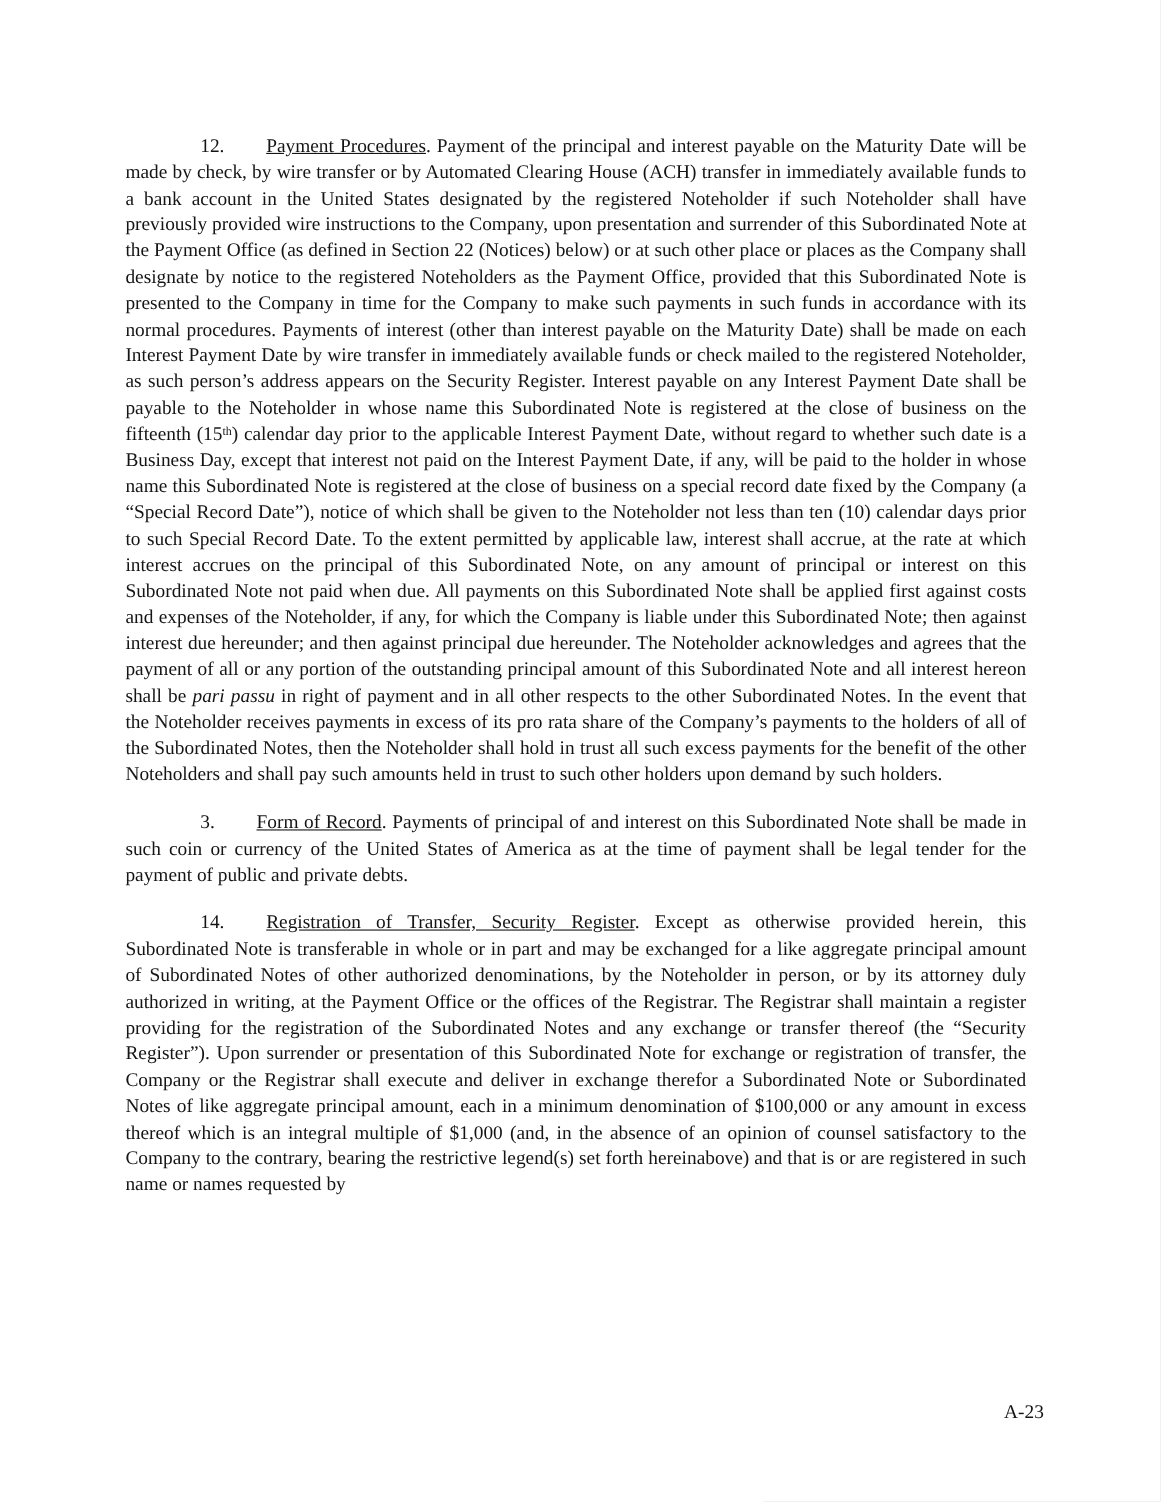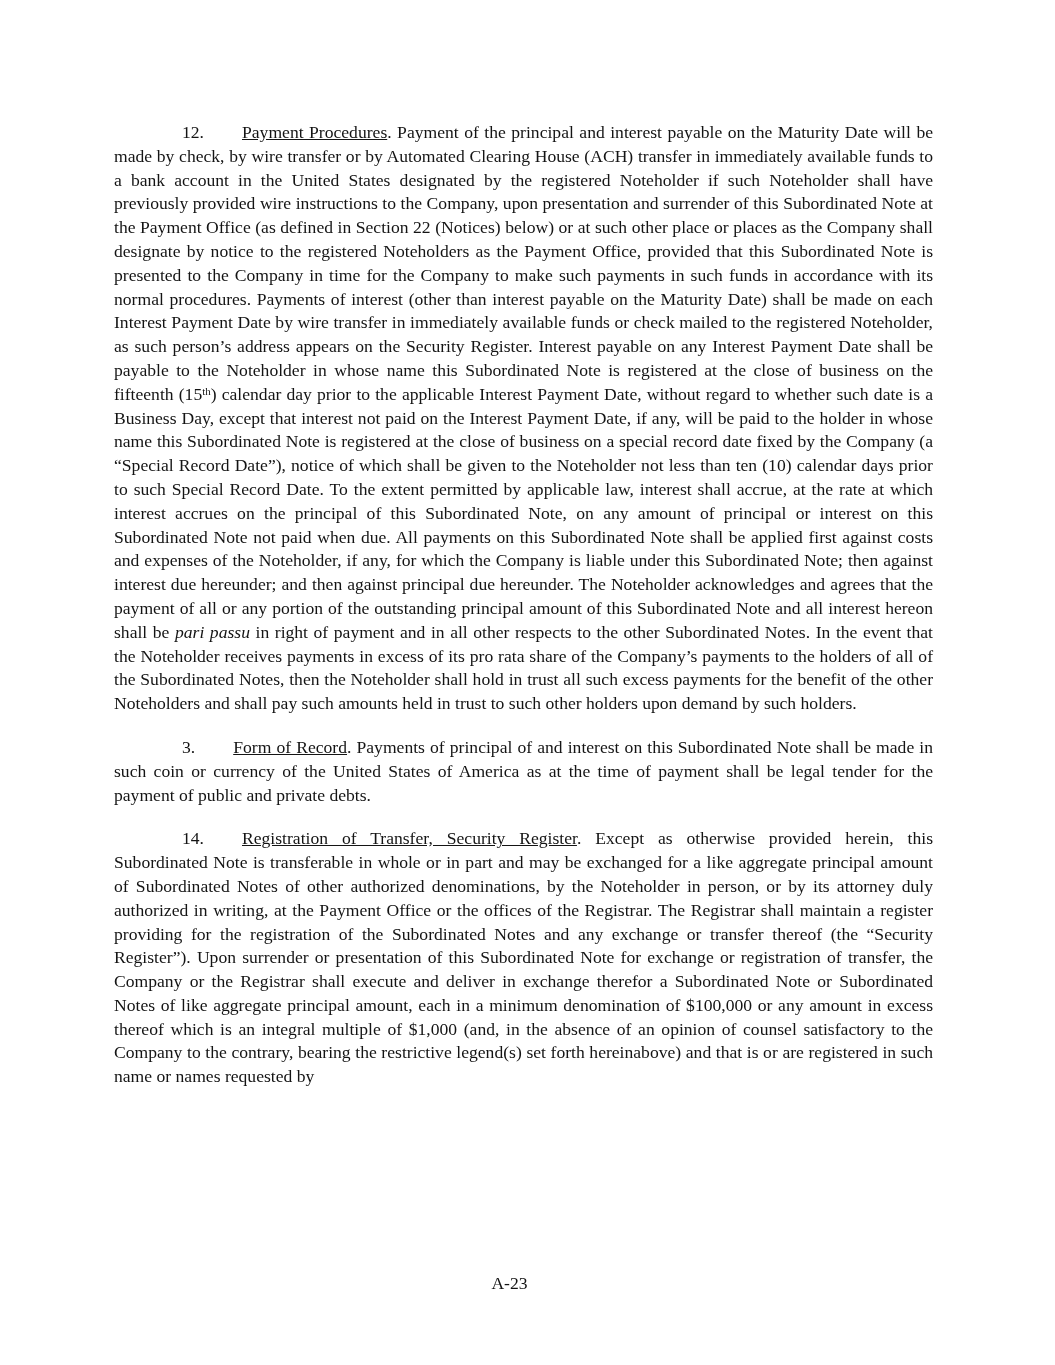--- a/index.html
+++ b/index.html
@@ -43,24 +43,24 @@
   .run.i  { font-style: italic; margin-top: 22px; }
   sup.run {
     font-size: 0.62em;
     line-height: 0;
     vertical-align: baseline;
     position: relative;
     top: -0.45em;
   }
   .page-footer {
     position: absolute;
-    left: 100px;
+    left: 130px;
     top: 1272px;
     width: 819px;
-    text-align: center;
+    text-align: right;
     font-size: 17.6px;
     line-height: 23.8px;
   }
 </style>
 </head>
 <body>
 
 <div class="page">
   <div class="doc-body">
       <p class="para"><span class="run b">12.</span><span class="tab"></span><span class="run bu">Payment Procedures</span><span class="run ">. Payment of the principal and interest payable on the Maturity Date will be made by check, by wire transfer or by Automated Clearing House (ACH) transfer in immediately available funds to a bank account in the United States designated by the registered Noteholder if such Noteholder shall have previously provided wire instructions to the Company, upon presentation and surrender of this Subordinated Note at the Payment Office (as defined in </span><span class="run u">Section 22</span><span class="run "> (Notices) below) or at such other place or places as the Company shall designate by notice to the registered Noteholders as the Payment Office, provided that this Subordinated Note is presented to the Company in time for the Company to make such payments in such funds in accordance with its normal procedures.  Payments of interest (other than interest payable on the Maturity Date) shall be made on each Interest Payment Date by wire transfer in immediately available funds or check mailed to the registered Noteholder, as such person’s address appears on the Security Register. Interest payable on any Interest Payment Date shall be payable to the Noteholder in whose name this Subordinated Note is registered at the close of business on the fifteenth (15</span><sup class="run sup">th</sup><span class="run ">) calendar day prior to the applicable Interest Payment Date, without regard to whether such date is a Business Day, except that interest not paid on the Interest Payment Date, if any, will be paid to the holder in whose name this Subordinated Note is registered at the close of business on a special record date fixed by the Company (a “</span><span class="run u">Special Record Date</span><span class="run ">”), notice of which shall be given to the Noteholder not less than ten (10) calendar days prior to such Special Record Date.  To the extent permitted by applicable law, interest shall accrue, at the rate at which interest accrues on the principal of this Subordinated Note, on any amount of principal or interest on this Subordinated Note not paid when due. All payments on this Subordinated Note shall be applied first against costs and expenses of the Noteholder, if any, for which the Company is liable under this Subordinated Note; then against interest due hereunder; and then against principal due hereunder. The Noteholder acknowledges and agrees that the payment of all or any portion of the outstanding principal amount of this Subordinated Note and all interest hereon shall be </span><span class="run i">pari passu</span><span class="run "> in right of payment and in all other respects to the other Subordinated Notes. In the event that the Noteholder receives payments in excess of its pro rata share of the Company’s payments to the holders of all of the Subordinated Notes, then the Noteholder shall hold in trust all such excess payments for the benefit of the other Noteholders and shall pay such amounts held in trust to such other holders upon demand by such holders.</span></p>

